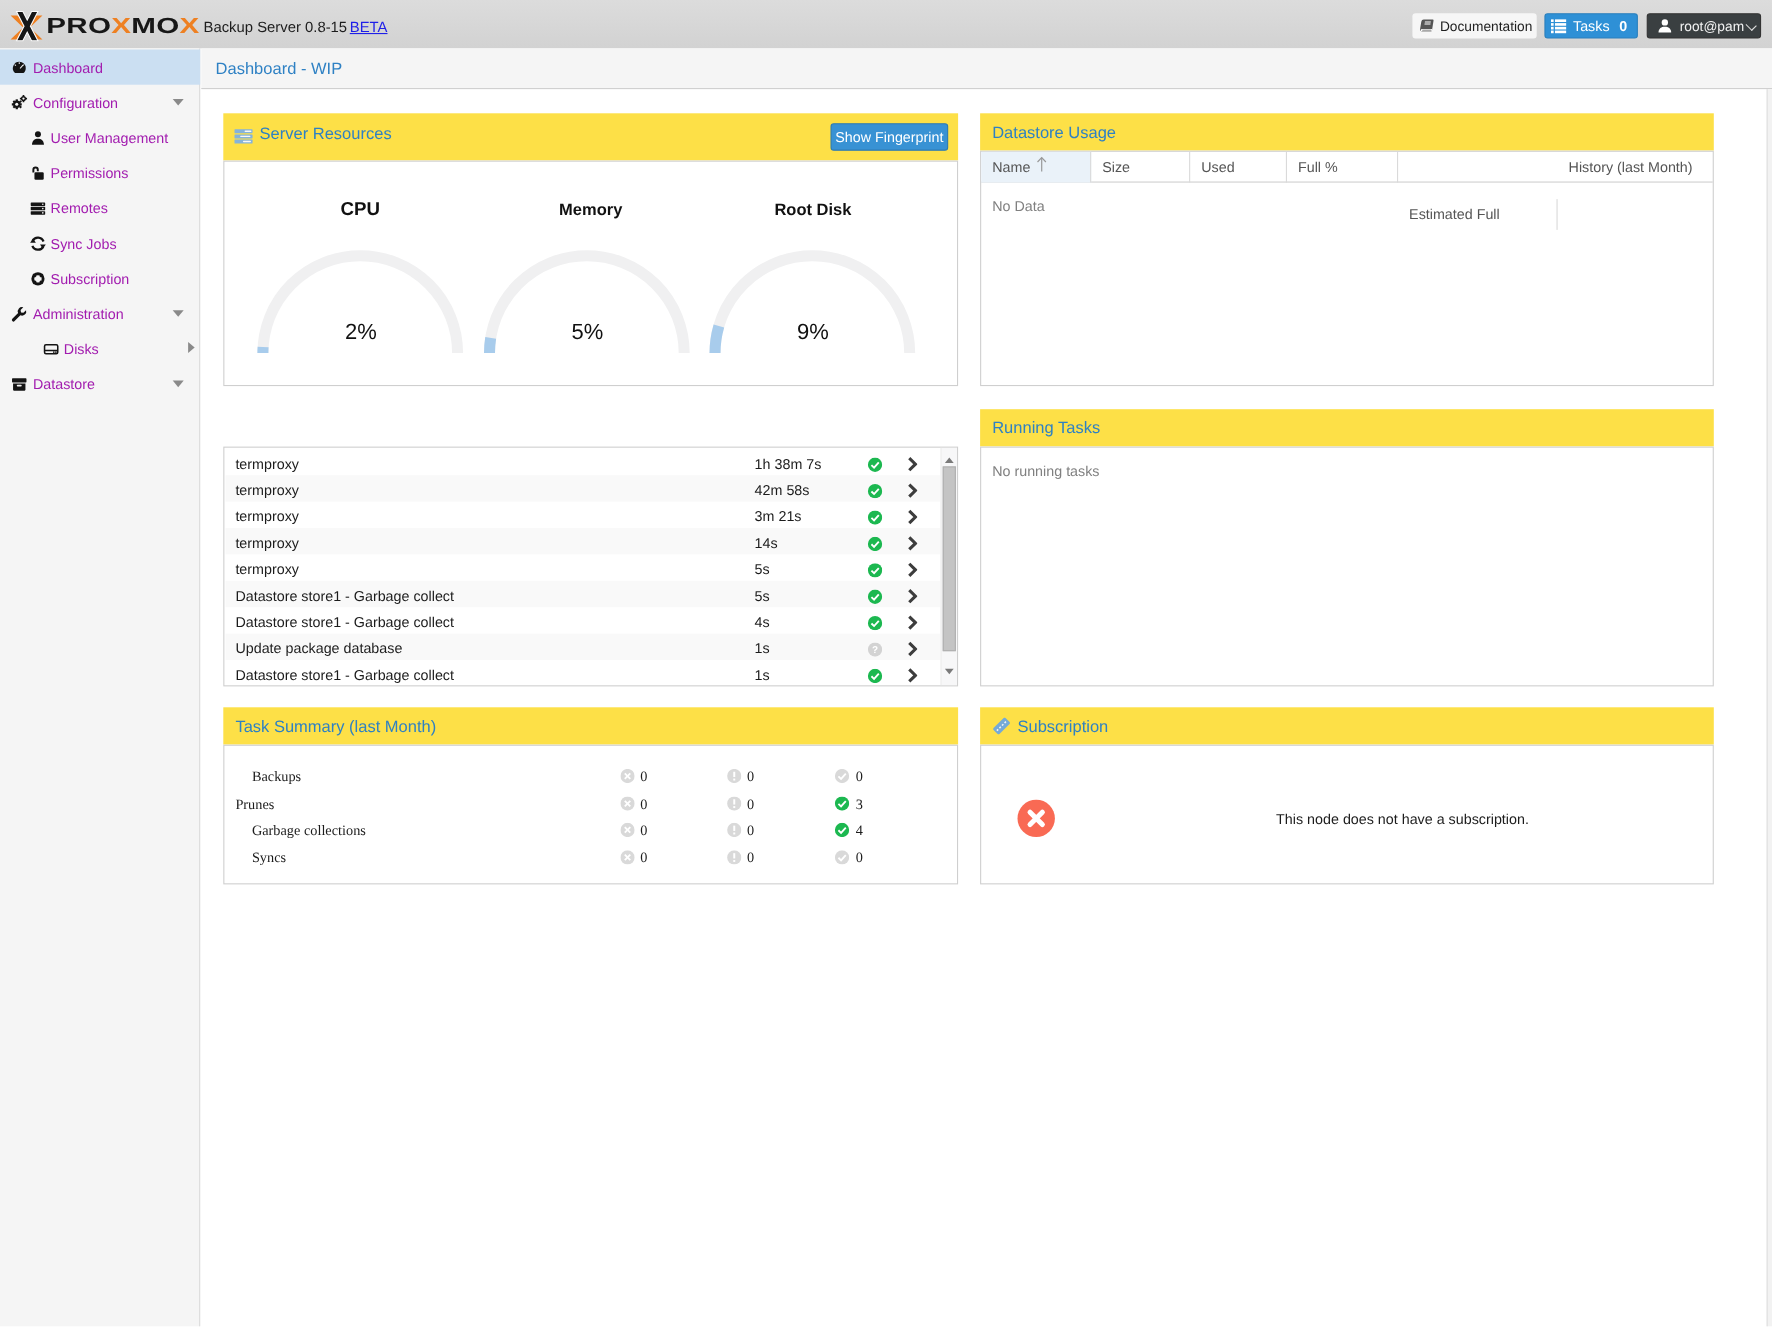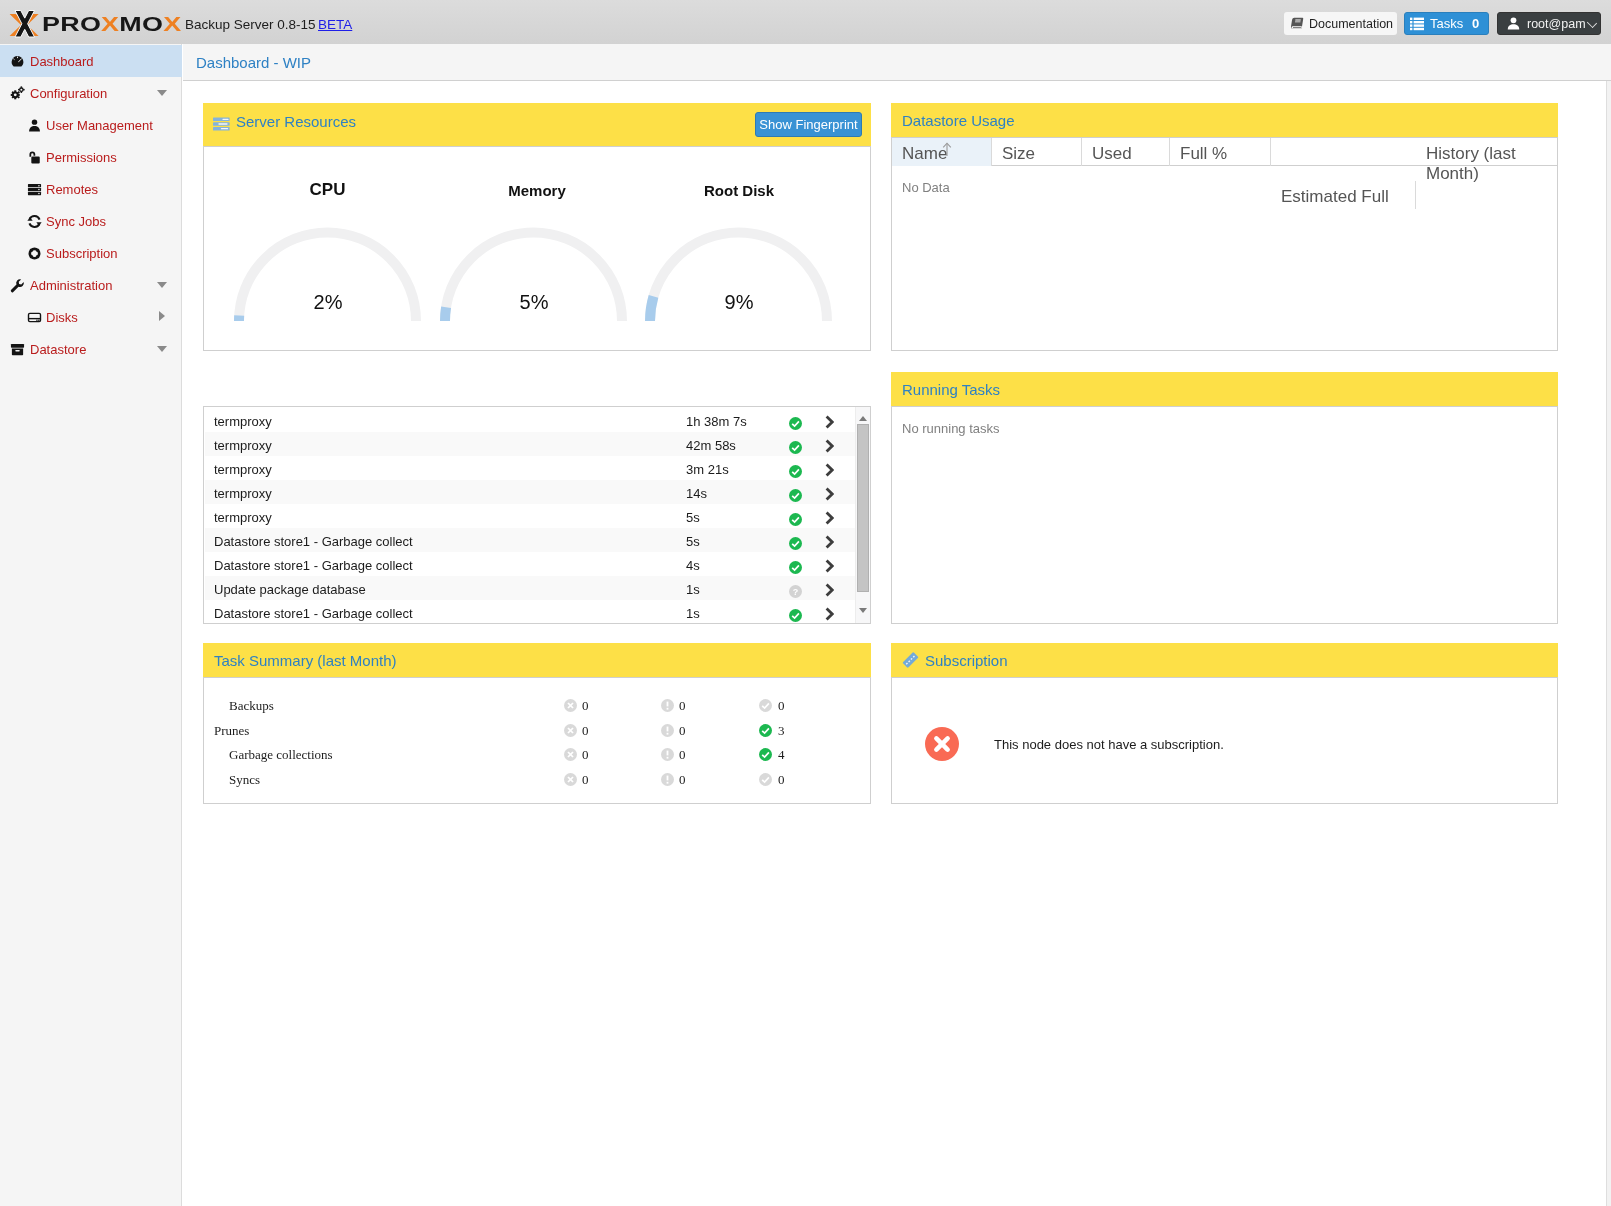--- a/index.html
+++ b/index.html
@@ -13,35 +13,35 @@
 .logo { position:absolute; left:9px; top:9px; }
 .wordmark { position:absolute; left:42px; top:12.5px; font-size:20px; font-weight:bold; letter-spacing:0.2px; color:#171717; transform:scaleX(1.345); transform-origin:left top; }
 .wordmark .o { color:#ee8022; }
 .subtitle { position:absolute; left:185px; top:17px; font-size:13.5px; color:#1d1d1d; }
 .beta { position:absolute; left:318px; top:17px; font-size:13.5px; color:#1f1fe8; text-decoration:underline; }
 .tbtn { position:absolute; top:12px; height:23px; border-radius:3px; font-size:13px; display:flex; align-items:center; white-space:nowrap; }
 #btn-doc { left:1284px; width:113px; background:#f6f6f6; color:#1f1f1f; font-size:12.5px; }
 #btn-tasks { left:1404px; width:85px; background:#2e90d6; color:#fff; border:1px solid #2a7fbc; }
 #btn-user { left:1497px; width:104px; background:#3a3f41; color:#f2f2f2; border:1px solid #333; font-size:12.5px; }
 
-.nav { position:absolute; left:0; width:182px; height:32px; font-size:13px; color:#b91c1c;text-align:center; }
+.nav { position:absolute; left:0; width:182px; height:32px; font-size:13px; color:#a21caf;text-align:center; }
 .nav .ic { position:absolute; left:10px; top:9px; width:15px; height:15px; }
 .nav .ic2 { position:absolute; left:27px; top:9px; width:15px; height:15px; }
 .nav .lbl { position:absolute; left:30px; top:9px; }
 .nav .lbl2 { position:absolute; left:46px; top:9px; }
 .nav.sel { background:#cbdff2; }
 .arr-d { position:absolute; left:157px; top:13px; width:0; height:0; border-left:5px solid transparent; border-right:5px solid transparent; border-top:6px solid #8a8a8a; }
 .arr-r { position:absolute; left:159px; top:10px; width:0; height:0; border-top:5px solid transparent; border-bottom:5px solid transparent; border-left:6px solid #8a8a8a; }
 
 .panel { position:absolute; }
 .phd { position:absolute; left:0; top:0; width:100%; background:#fde047; }
 .phd .pt { position:absolute; left:11px; top:9px; font-size:15px; color:#2e81c4; white-space:nowrap; }
 .pbd { position:absolute; left:0; width:100%; background:#fff; border:1px solid #cfcfcf; }
 
-.gcell { position:absolute; font-size:17px; color:#555; }
+.gcell { position:absolute; font-size:13px; color:#555; }
 .grow { position:absolute; left:1px; width:650px; height:24px; }
 .grow .c1 { position:absolute; left:9px; top:6px; font-size:13px; color:#1c1c1c; }
 .grow .c2 { position:absolute; left:481px; top:6px; font-size:13px; color:#1c1c1c; }
 .grow .ci { position:absolute; left:584px; top:8px; }
 .grow .cc { position:absolute; left:620px; top:7px; }
 .stripe { background:#f9f9f9; }
 
 .tsrow { position:absolute; font-size:13px; color:#1c1c1c;font-family:Liberation Serif, serif; }
 </style>
 </head>
@@ -188,21 +188,21 @@
       </svg>
     <span class="lbl2">Subscription</span>
   </div>
   <div class="nav" style="top:225px;">
     <svg class="ic" viewBox="0 0 16 16">
         <path d="M14.6 4.2 a4.1 4.1 0 0 1 -5.5 5 l-5.6 5.6 a1.5 1.5 0 0 1 -2.2 -2.2 l5.6 -5.6 a4.1 4.1 0 0 1 5 -5.5 l-2.6 2.6 0.4 2.3 2.3 0.4 z" fill="#141414"></path>
       </svg>
     <span class="lbl">Administration</span>
     <span class="arr-d"></span>
   </div>
-  <div class="nav" style="top:257px;">
+  <div class="nav" style="top:257px;margin-left:12px;">
     <svg class="ic2" viewBox="0 0 16 16">
         <g fill="none" stroke="#141414" stroke-width="1.5">
           <rect x="1.6" y="3.6" width="12.8" height="8.8" rx="1.4"></rect>
           <path d="M1.8 9.2 h12.4"></path>
         </g>
         <circle cx="10.6" cy="10.8" r="0.8" fill="#141414"></circle>
         <circle cx="12.6" cy="10.8" r="0.8" fill="#141414"></circle>
       </svg>
     <span class="lbl2">Disks</span>
     <span class="arr-r"></span>
@@ -514,15 +514,15 @@
   </div>
   <div class="pbd" style="top:34px;height:127px;">
     <div style="position:absolute;left:33px;top:49px;width:34px;height:34px;border-radius:50%;background:#f96a54;">
       <svg style="position:absolute;left:8px;top:8px;" width="18" height="18" viewBox="0 0 18 18">
           <g stroke="#fff" stroke-width="4.6" stroke-linecap="round">
             <line x1="3.4" y1="3.4" x2="14.6" y2="14.6"></line>
             <line x1="14.6" y1="3.4" x2="3.4" y2="14.6"></line>
           </g>
         </svg>
     </div>
-    <div style="position:absolute;left:102px;top:59px;width:596px;text-align:left;font-size:13px;color:#1c1c1c;">This node does not have a subscription.</div>
+    <div style="position:absolute;left:85px;top:59px;width:596px;text-align:center;font-size:13px;color:#1c1c1c;">This node does not have a subscription.</div>
   </div>
 </div>
 
 </body></html>

